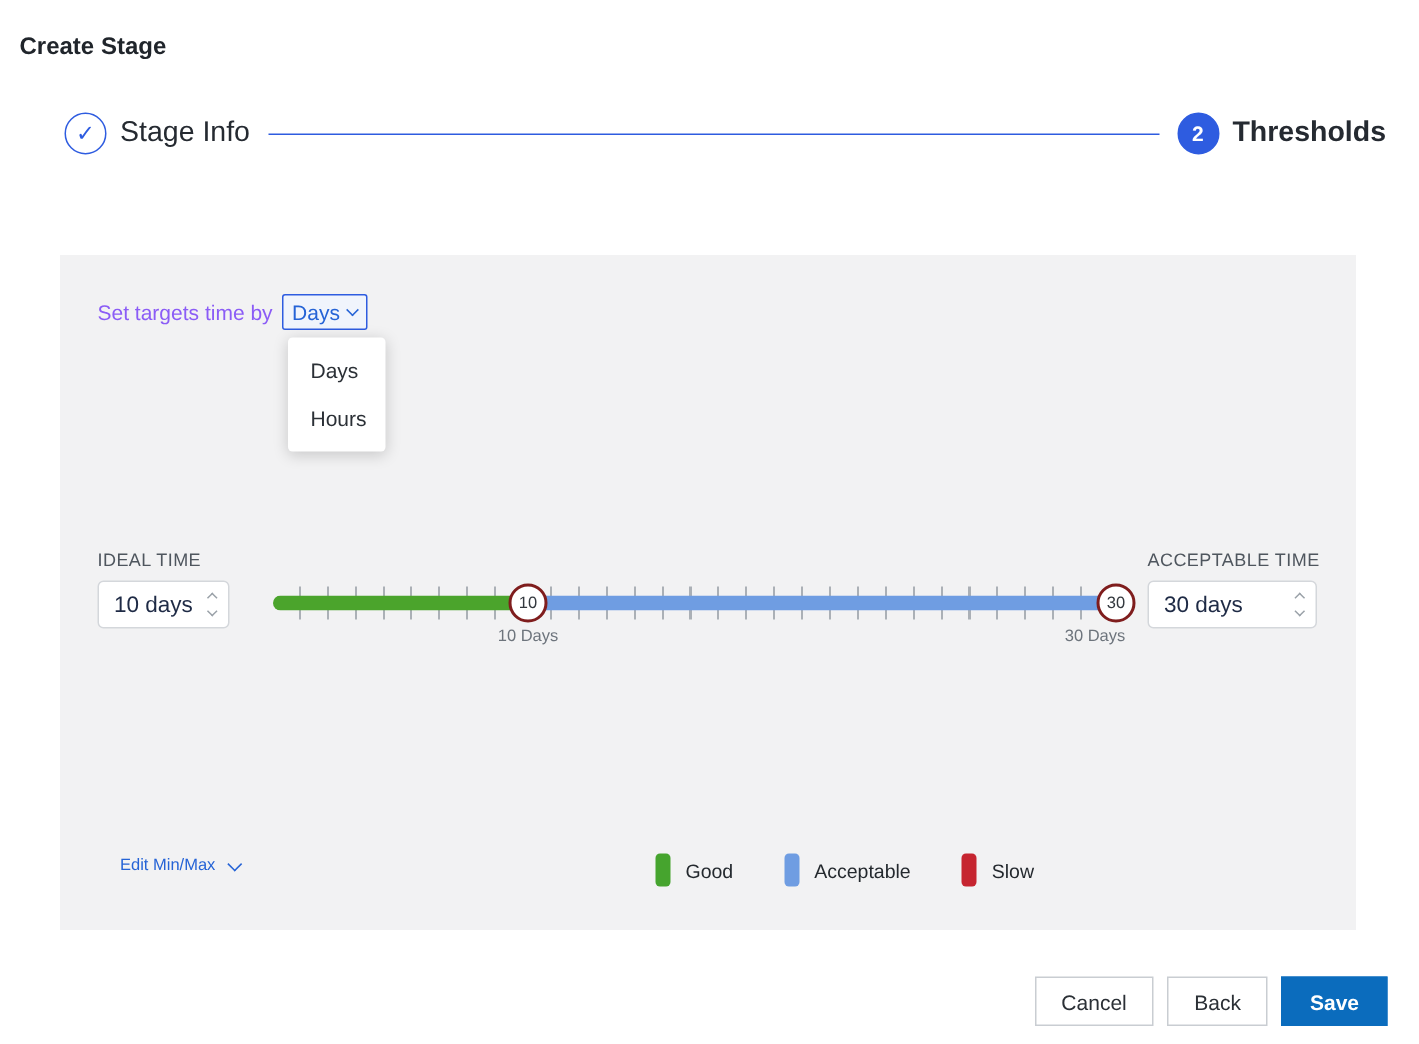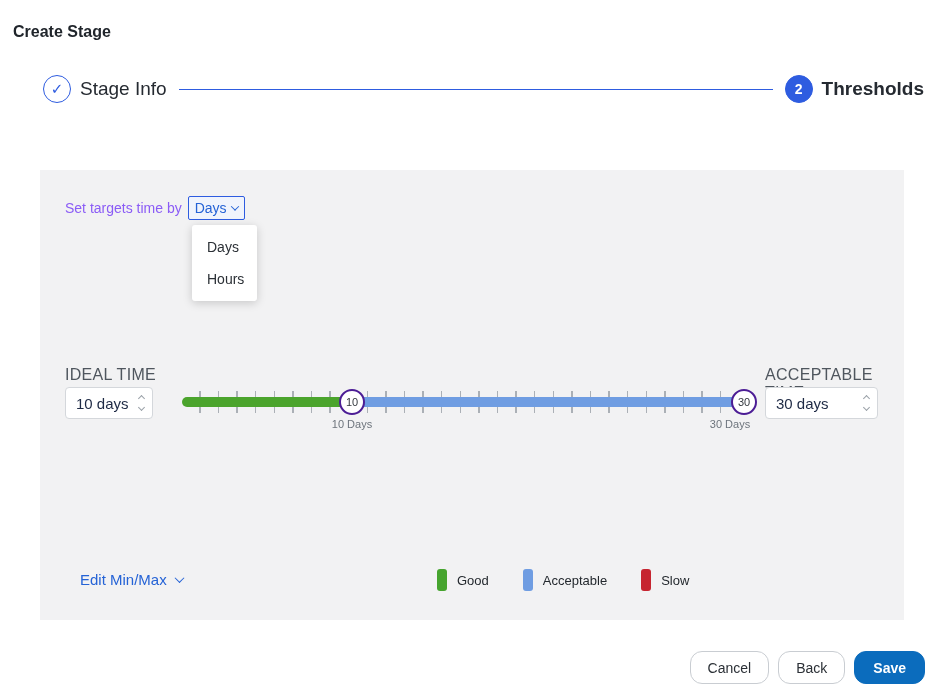--- a/index.html
+++ b/index.html
@@ -25,55 +25,55 @@
   .panel { position:absolute; left:40px; top:170px; width:864px; height:450px; background:#f2f2f3; }
 
   .target-row { position:absolute; left:25px; top:26px; display:flex; align-items:center; }
   .target-label { font-size:14px; color:#8b5cf6; margin-right:6px; }
   .unit-dd { display:flex; align-items:center; gap:5px; border:1px solid #2e5ce0; border-radius:2px; background:#f0f4fc; padding:3px 6px; color:#2563d6; font-size:14px; cursor:pointer; }
   .chev { display:inline-block; width:6px; height:6px; border-right:1.5px solid currentColor; border-bottom:1.5px solid currentColor; transform:rotate(45deg) translate(-1px,-1px); }
   .dd-menu { position:absolute; left:152px; top:55px; width:65px; background:#fff; border-radius:3px; box-shadow:0 2px 10px rgba(0,0,0,0.18); padding:6px 0; z-index:5; }
   .dd-item { padding:8px 15px; font-size:14px; color:#2b3036; cursor:pointer; }
 
   
-  .field-label { position:absolute; font-size:16px; color:#4f565e; letter-spacing:0.3px; }
+  .field-label { position:absolute; font-size:12px; color:#4f565e; letter-spacing:0.3px; }
   .time-input { position:absolute; height:32px; background:#fff; border:1px solid #d4d7db; border-radius:4px; display:flex; align-items:center; padding:0 8px 0 10px; }
   .time-value { font-size:15px; color:#1e2a45; flex:1 1 auto; }
   .spinner { display:flex; flex-direction:column; gap:4px; align-items:center; margin-left:6px; }
   .spin-chev { display:inline-block; width:5px; height:5px; border-right:1.3px solid #9aa1a8; border-bottom:1.3px solid #9aa1a8; cursor:pointer; }
   .spin-up { transform:rotate(-135deg); }
   .spin-down { transform:rotate(45deg); }
 
   
   .ticks { position:absolute; left:142px; top:221px; width:566px; height:22px;
            background:repeating-linear-gradient(to right, transparent 0px, transparent 17.2px, #abb0b6 17.2px, #abb0b6 18.6px); }
   .track { position:absolute; left:142px; top:227px; width:566px; height:10px; border-radius:5px; overflow:hidden; display:flex; z-index:1; }
   .seg-good { width:170px; background:#4ba42c; }
   .seg-acceptable { flex:1; background:#6f9de2; }
-  .handle { position:absolute; top:219px; width:26px; height:26px; border-radius:50%; background:#fff; border:2px solid #4c1d95; display:flex; align-items:center; justify-content:center; font-size:11px; color:#33383e; z-index:2; cursor:grab; }
+  .handle { position:absolute; top:219px; width:26px; height:26px; border-radius:50%; background:#fff; border:2px solid #7f1d1d; display:flex; align-items:center; justify-content:center; font-size:11px; color:#33383e; z-index:2; cursor:grab; }
   .handle-min { left:299px; }
   .handle-max { left:691px; }
   .tick-label { position:absolute; top:248px; font-size:11px; color:#6d747c; width:60px; text-align:center; }
   .tick-label-min { left:282px; }
   .tick-label-max { left:660px; }
 
   
-  .edit-link { position:absolute; left:40px; top:401px; display:flex; align-items:center; gap:9px; color:#2563d6; font-size:15px; cursor:pointer; }
+  .edit-link { position:absolute; left:40px; top:401px; display:flex; align-items:center; gap:9px; color:#2563d6; font-size:11px; cursor:pointer; }
   .edit-link .chev { width:7px; height:7px; }
   .legend { position:absolute; left:397px; top:399px; display:flex; align-items:center; }
   .legend-item { display:flex; align-items:center; margin-right:34px; }
   .swatch { width:10px; height:22px; border-radius:3px; margin-right:10px; }
   .swatch.good { background:#46a42e; }
   .swatch.acceptable { background:#6f9de2; }
   .swatch.slow { background:#c62530; }
   .legend-text { font-size:13px; color:#24292e;text-align:right; }
 
   
   .footer { position:absolute; top:651px; right:15px; display:flex; gap:9px; }
-  .btn { height:33px; border-radius:12px; font-size:14px; display:flex; align-items:center; justify-content:center; cursor:pointer; font-family:inherit; }
+  .btn { height:33px; border-radius:0; font-size:14px; display:flex; align-items:center; justify-content:center; cursor:pointer; font-family:inherit; }
   .btn-ghost { background:#fff; border:1px solid #c9cdd2; color:#2b3036; padding:0 17px; }
   .btn-primary { background:#0b6cbd; border:1px solid #0b6cbd; color:#fff; padding:0 18px; font-weight:bold; }
 </style>
 </head>
 <body>
 
 <div class="page">
 
   <div class="page-title">Create Stage</div>
 

